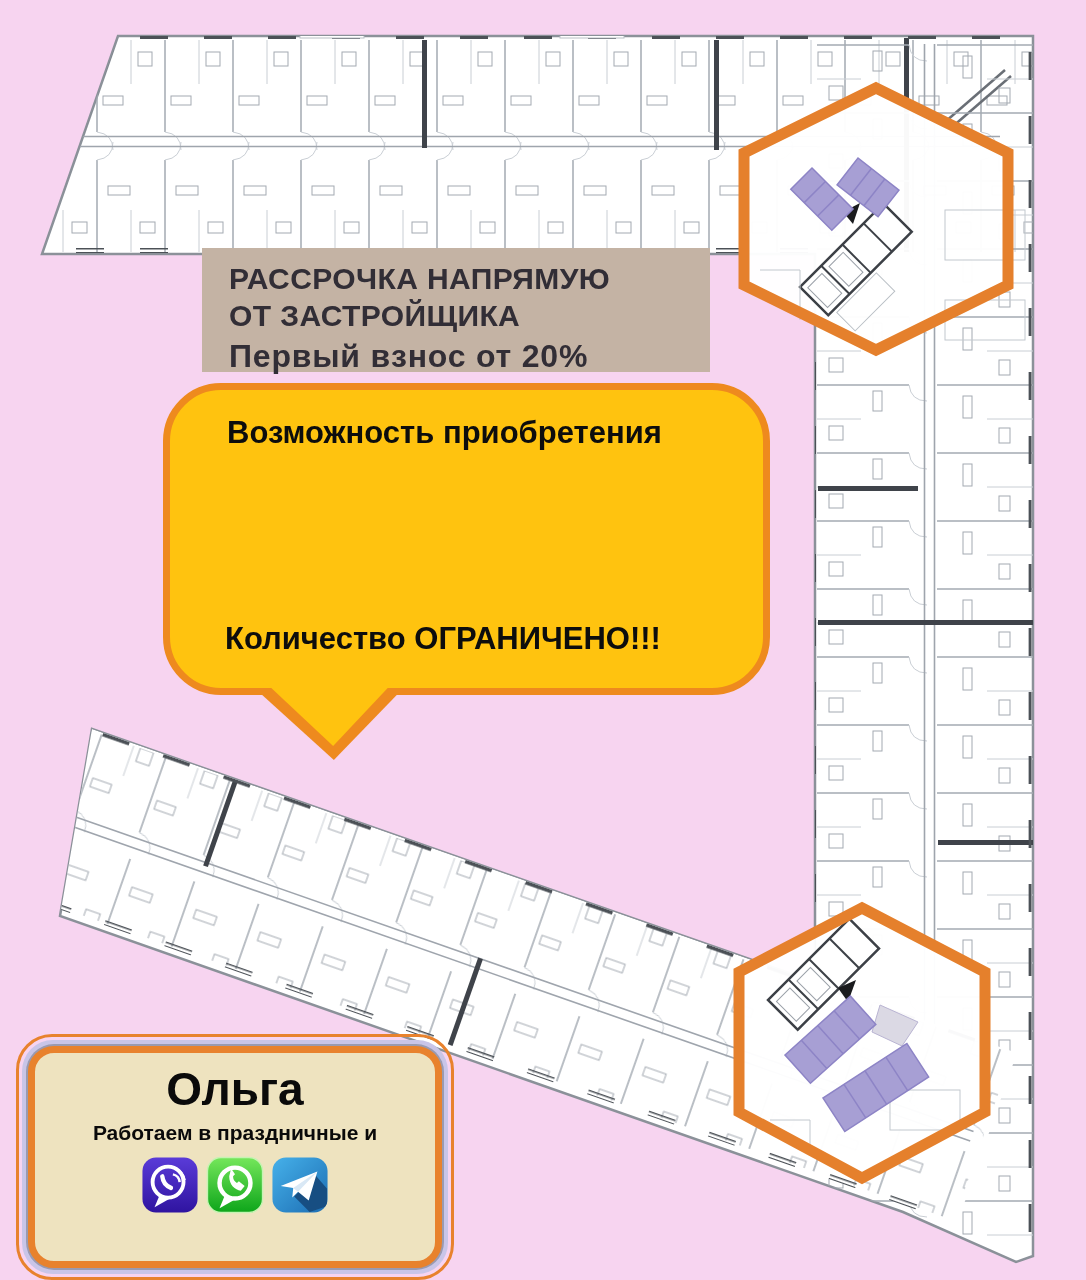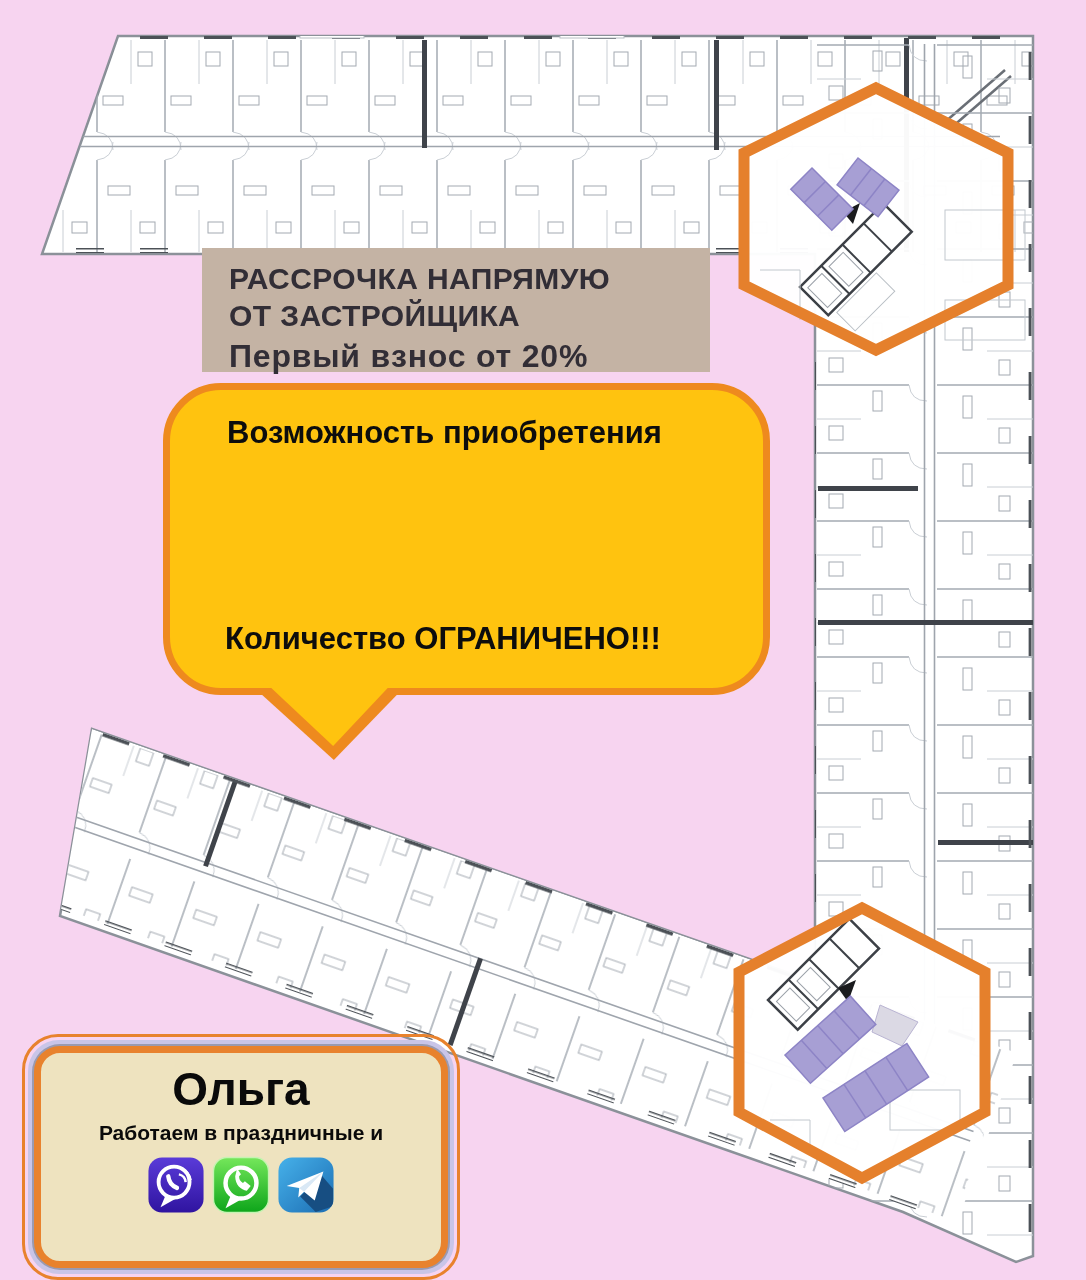--- a/index.html
+++ b/index.html
@@ -20,21 +20,21 @@
   .bubble-tail-border{position:absolute;left:248px;top:688px;width:162px;height:72px;
     background:#ee8a1e;clip-path:polygon(4% 0,96% 0,53% 100%);}
   .bubble-tail-fill{position:absolute;left:260px;top:680px;width:138px;height:66px;
     background:#ffc30f;clip-path:polygon(2% 0,98% 0,53% 100%);}
   .bubble-text{position:absolute;left:227px;top:408px;width:540px;
     font-weight:bold;font-size:31px;line-height:50px;color:#0d0d0d;}
   .bubble-warning{position:absolute;left:225px;top:612px;width:540px;
     font-weight:bold;font-size:31px;color:#0d0d0d;margin-top:9px;}
 
   
-  .card-outer{position:absolute;left:22px;top:1034px;width:438px;height:246px;
+  .card-outer{position:absolute;left:16px;top:1034px;width:438px;height:246px;
     border:3px solid #e8822d;border-radius:36px;padding:3px;}
   .card-mid{width:100%;height:100%;background:#c9c5e8;border-radius:31px;padding:6px;}
   .card-inner{width:100%;height:100%;background:#eee3bf;border:7px solid #e8822d;
     box-shadow:0 0 0 2px #9a9ab0;border-radius:26px;text-align:center;padding-top:10px;}
   .card-name{font-weight:bold;font-size:46px;color:#0a0a0a;line-height:52px;}
   .card-sched{font-weight:bold;font-size:21px;line-height:36px;color:#0a0a0a;}
   .icons-row{display:flex;justify-content:center;gap:7px;margin-top:5px;}
   .msgr{width:58px;height:58px;display:block;cursor:pointer;}
 </style>
 </head>

